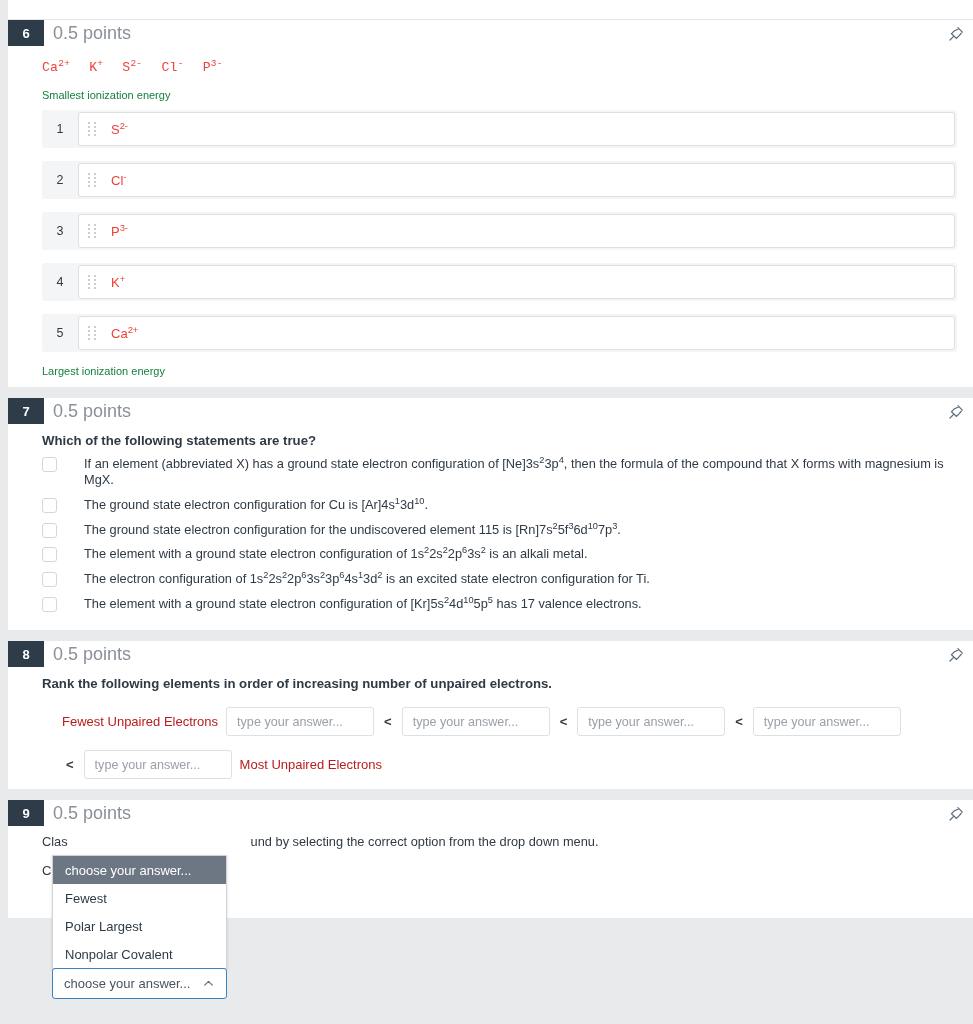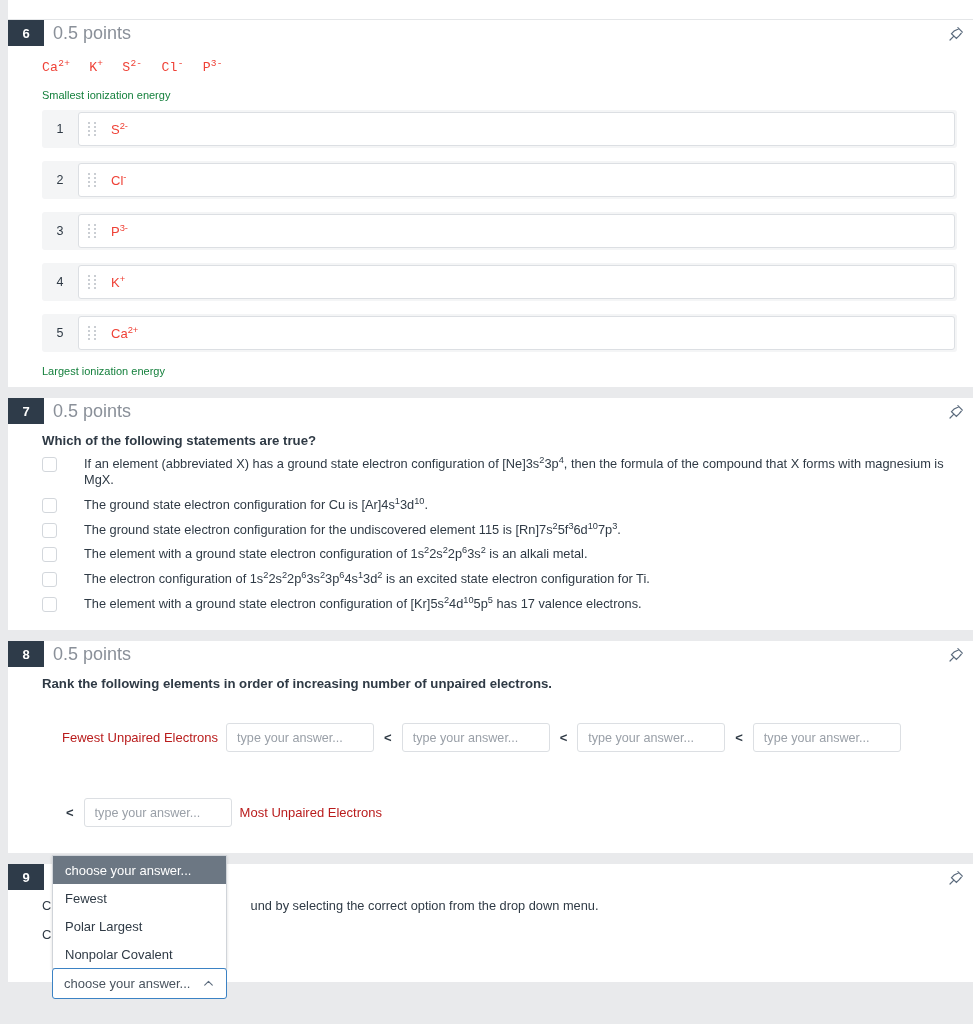--- a/index.html
+++ b/index.html
@@ -169,21 +169,21 @@
   .ans-input {
     width: 148px;
     height: 29px;
     border: 1px solid #dcdfe3;
     border-radius: 3px;
     background: #fff;
     font-size: 12.6px;
     color: #9aa0a8;
     font-family: "Liberation Sans", sans-serif;
     padding: 0 10px;
-    margin: 16px 8px;
+    margin: 0 8px;
   }
   .ans-input::placeholder { color: #9aa0a8; }
   .lt { font-size: 13px; color: #2f3a45; font-weight: 700; margin: 0 2px; }
 
   
   .dropdown-wrap {
     position: absolute;
     left: 52px;
     top: 855px;
     width: 193px;

